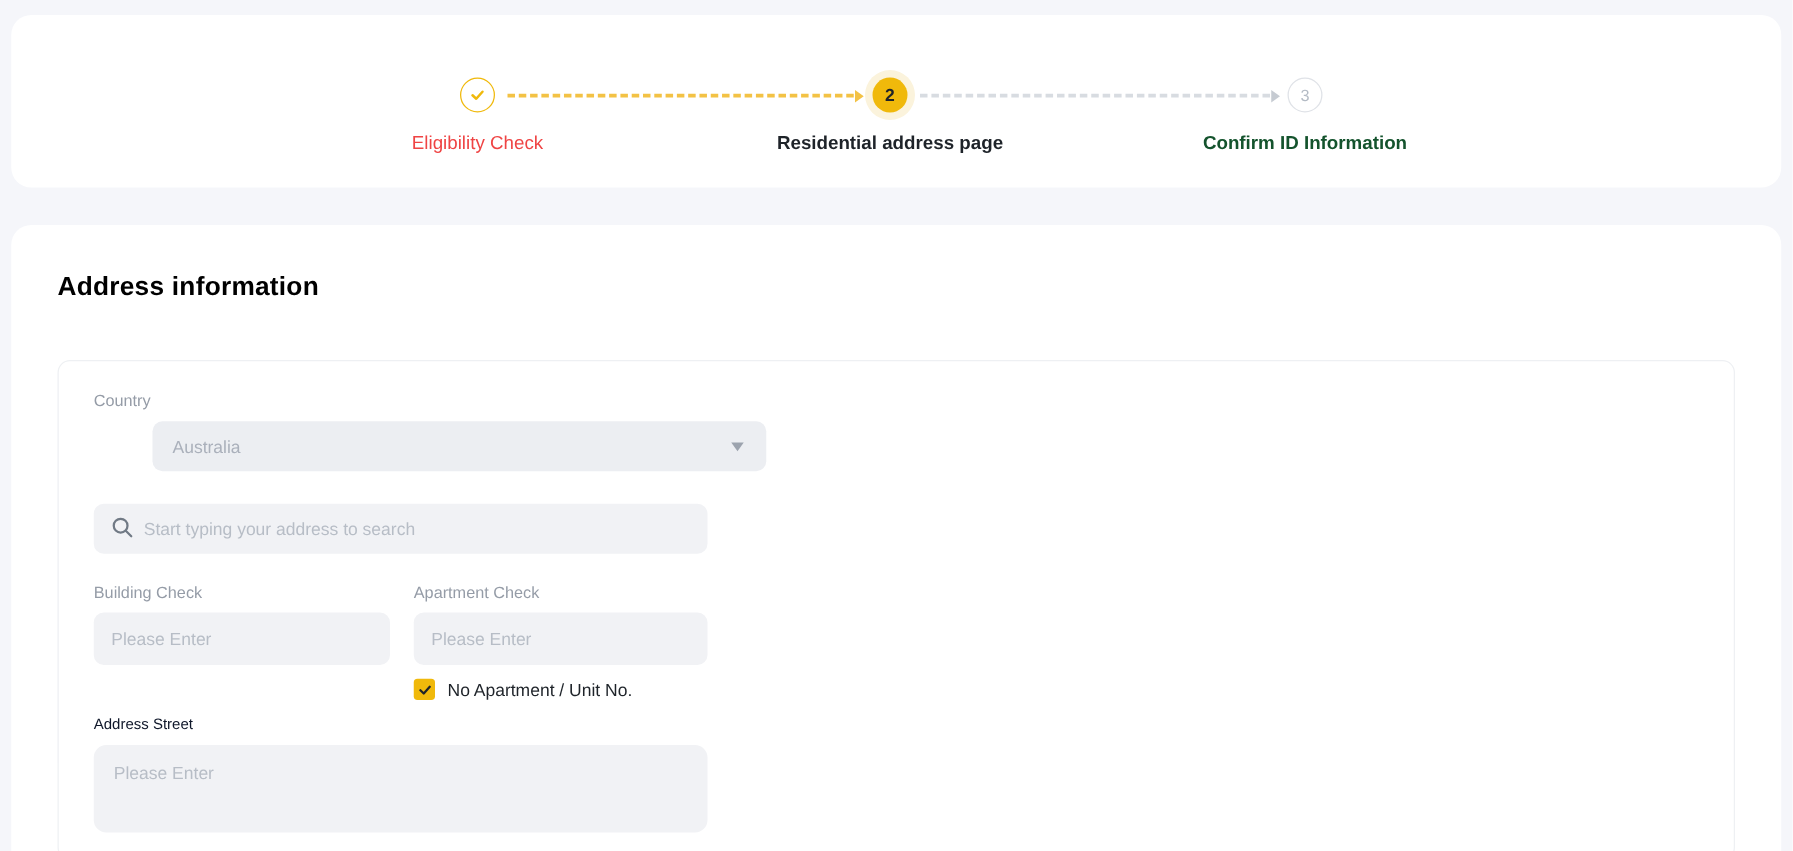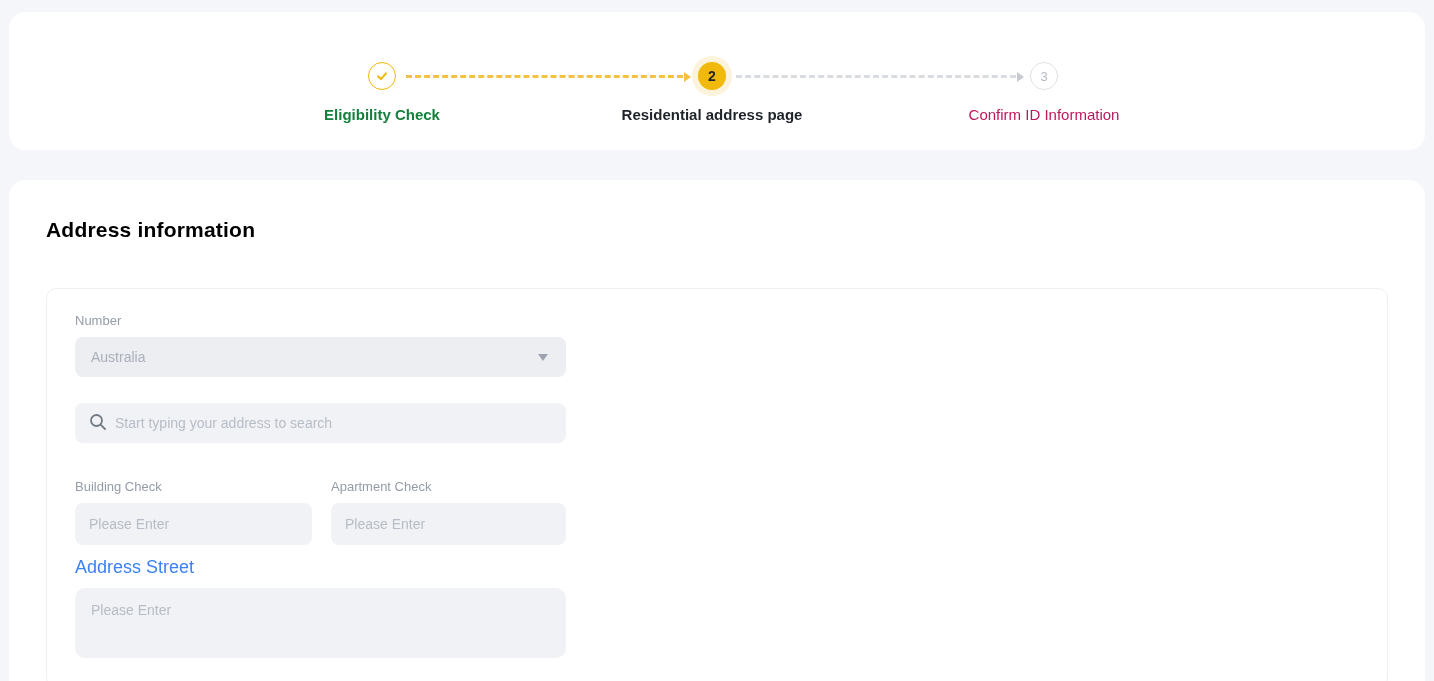--- a/index.html
+++ b/index.html
@@ -28,23 +28,23 @@
     font-weight:700; font-size:14px; color:#1E2329;
   }
   .step-circle.upcoming {
     border:1.5px solid #DFE2E7; background:#fff;
     font-size:13px; color:#B3BAC4;
   }
   .step-label {
     position:absolute; top:44px; transform:translateX(-50%);
     white-space:nowrap; font-size:15px;
   }
-  .step-label.completed { color:#15803d; font-weight:700; }
+  .step-label.completed { color:#ef4444; font-weight:400; }
   .step-label.current { color:#1E2329; font-weight:700; }
-  .step-label.upcoming { color:#be185d; font-weight:400; }
+  .step-label.upcoming { color:#14532d; font-weight:700; }
   .connector {
     position:absolute; top:63px; height:0;
     border-top:3px dashed #F3C245;
   }
   .connector.gray { border-top-color:#D8DCE1; }
   .connector .arrowhead {
     position:absolute; right:-8px; top:-6.5px;
     width:0; height:0;
     border-left:7px solid #F3C245;
     border-top:5px solid transparent;
@@ -63,49 +63,49 @@
   .ctrl {
     background:#F1F2F5; border:none; border-radius:8px;
     height:40px; font-size:14px; color:#1E2329;
     font-family:"Liberation Sans", sans-serif;
   }
   .ctrl::placeholder { color:#B7BDC6; opacity:1; }
   
   .select {
     width:491px; background:#ECEEF2; display:flex; align-items:center;
     justify-content:space-between; padding:0 18px 0 16px;
-    margin-bottom:26px; cursor:default;
+    margin-bottom:26px; cursor:default;margin-left:47px;
   }
   .select-value { color:#AAB0BB; font-size:14px; }
   .triangle-down {
     width:0; height:0;
     border-left:5.5px solid transparent; border-right:5.5px solid transparent;
     border-top:7px solid #9CA3AE;
   }
   
-  .search-wrap { position:relative; width:491px; margin-bottom:36px; }
+  .search-wrap { position:relative; width:491px; margin-bottom:23px; }
   .search-wrap input { width:491px; padding:0 14px 0 40px; }
   .search-icon {
     position:absolute; left:14px; top:10px; width:18px; height:18px;
     pointer-events:none;
   }
   
   .cols { display:flex; }
   .col1 { width:237px; margin-right:19px; }
   .col2 { width:235px; }
   .cols input { width:100%; height:42px; padding:0 14px; }
   .checkbox-row { display:flex; align-items:center; margin-top:11px; }
   .checkbox {
     width:17px; height:17px; border-radius:3px; background:#F0B90B;
     display:flex; align-items:center; justify-content:center;
     margin-right:10px; cursor:pointer; flex:0 0 auto;
   }
   .checkbox-label { font-size:14px; font-weight:500; color:#1E2329; }
   
-  .street-label { font-size:18px; color:#3b82f6; margin-top:12px; margin-bottom:10px; }
+  .street-label { font-size:12px; color:#0f172a; margin-top:12px; margin-bottom:10px; }
   textarea.ctrl {
     width:491px; height:70px; padding:14px 16px; resize:none;
     border-radius:10px; font-size:14px;
   }
 </style>
 </head>
 <body>
 
 <div class="card stepper-card">
 
@@ -137,21 +137,21 @@
     <div class="step-label upcoming">Confirm ID Information</div>
   </div>
 
 </div>
 
 <div class="card form-card">
   <div class="form-title">Address information</div>
 
   <div class="form-panel">
 
-    <div class="field-label">Number</div>
+    <div class="field-label">Country</div>
     <div class="ctrl select">
       <span class="select-value">Australia</span>
       <span class="triangle-down"></span>
     </div>
 
     <div class="search-wrap">
       <span class="search-icon">
         <svg width="18" height="18" viewBox="0 0 18 18">
             <circle cx="7.5" cy="7.5" r="5.5" fill="none" stroke="#717A85" stroke-width="1.8"></circle>
             <line x1="11.6" y1="11.6" x2="16" y2="16" stroke="#717A85" stroke-width="1.8" stroke-linecap="round"></line>
@@ -161,20 +161,28 @@
     </div>
 
     <div class="cols">
       <div class="col1">
         <div class="field-label">Building Check</div>
         <input class="ctrl" type="text" placeholder="Please Enter" style="">
       </div>
       <div class="col2">
         <div class="field-label">Apartment Check</div>
         <input class="ctrl" type="text" placeholder="Please Enter" style="">
+        <div class="checkbox-row">
+          <span class="checkbox">
+            <svg width="12" height="12" viewBox="0 0 12 12">
+                <path d="M2.3 6.2 L5 8.8 L9.8 3.4" fill="none" stroke="#1E2329" stroke-width="1.8" stroke-linecap="round" stroke-linejoin="round"></path>
+              </svg>
+          </span>
+          <span class="checkbox-label">No Apartment / Unit No.</span>
+        </div>
       </div>
     </div>
 
     <div class="street-label">Address Street</div>
     <textarea class="ctrl" placeholder="Please Enter" style=""></textarea>
 
   </div>
 </div>
 
 </body></html>

